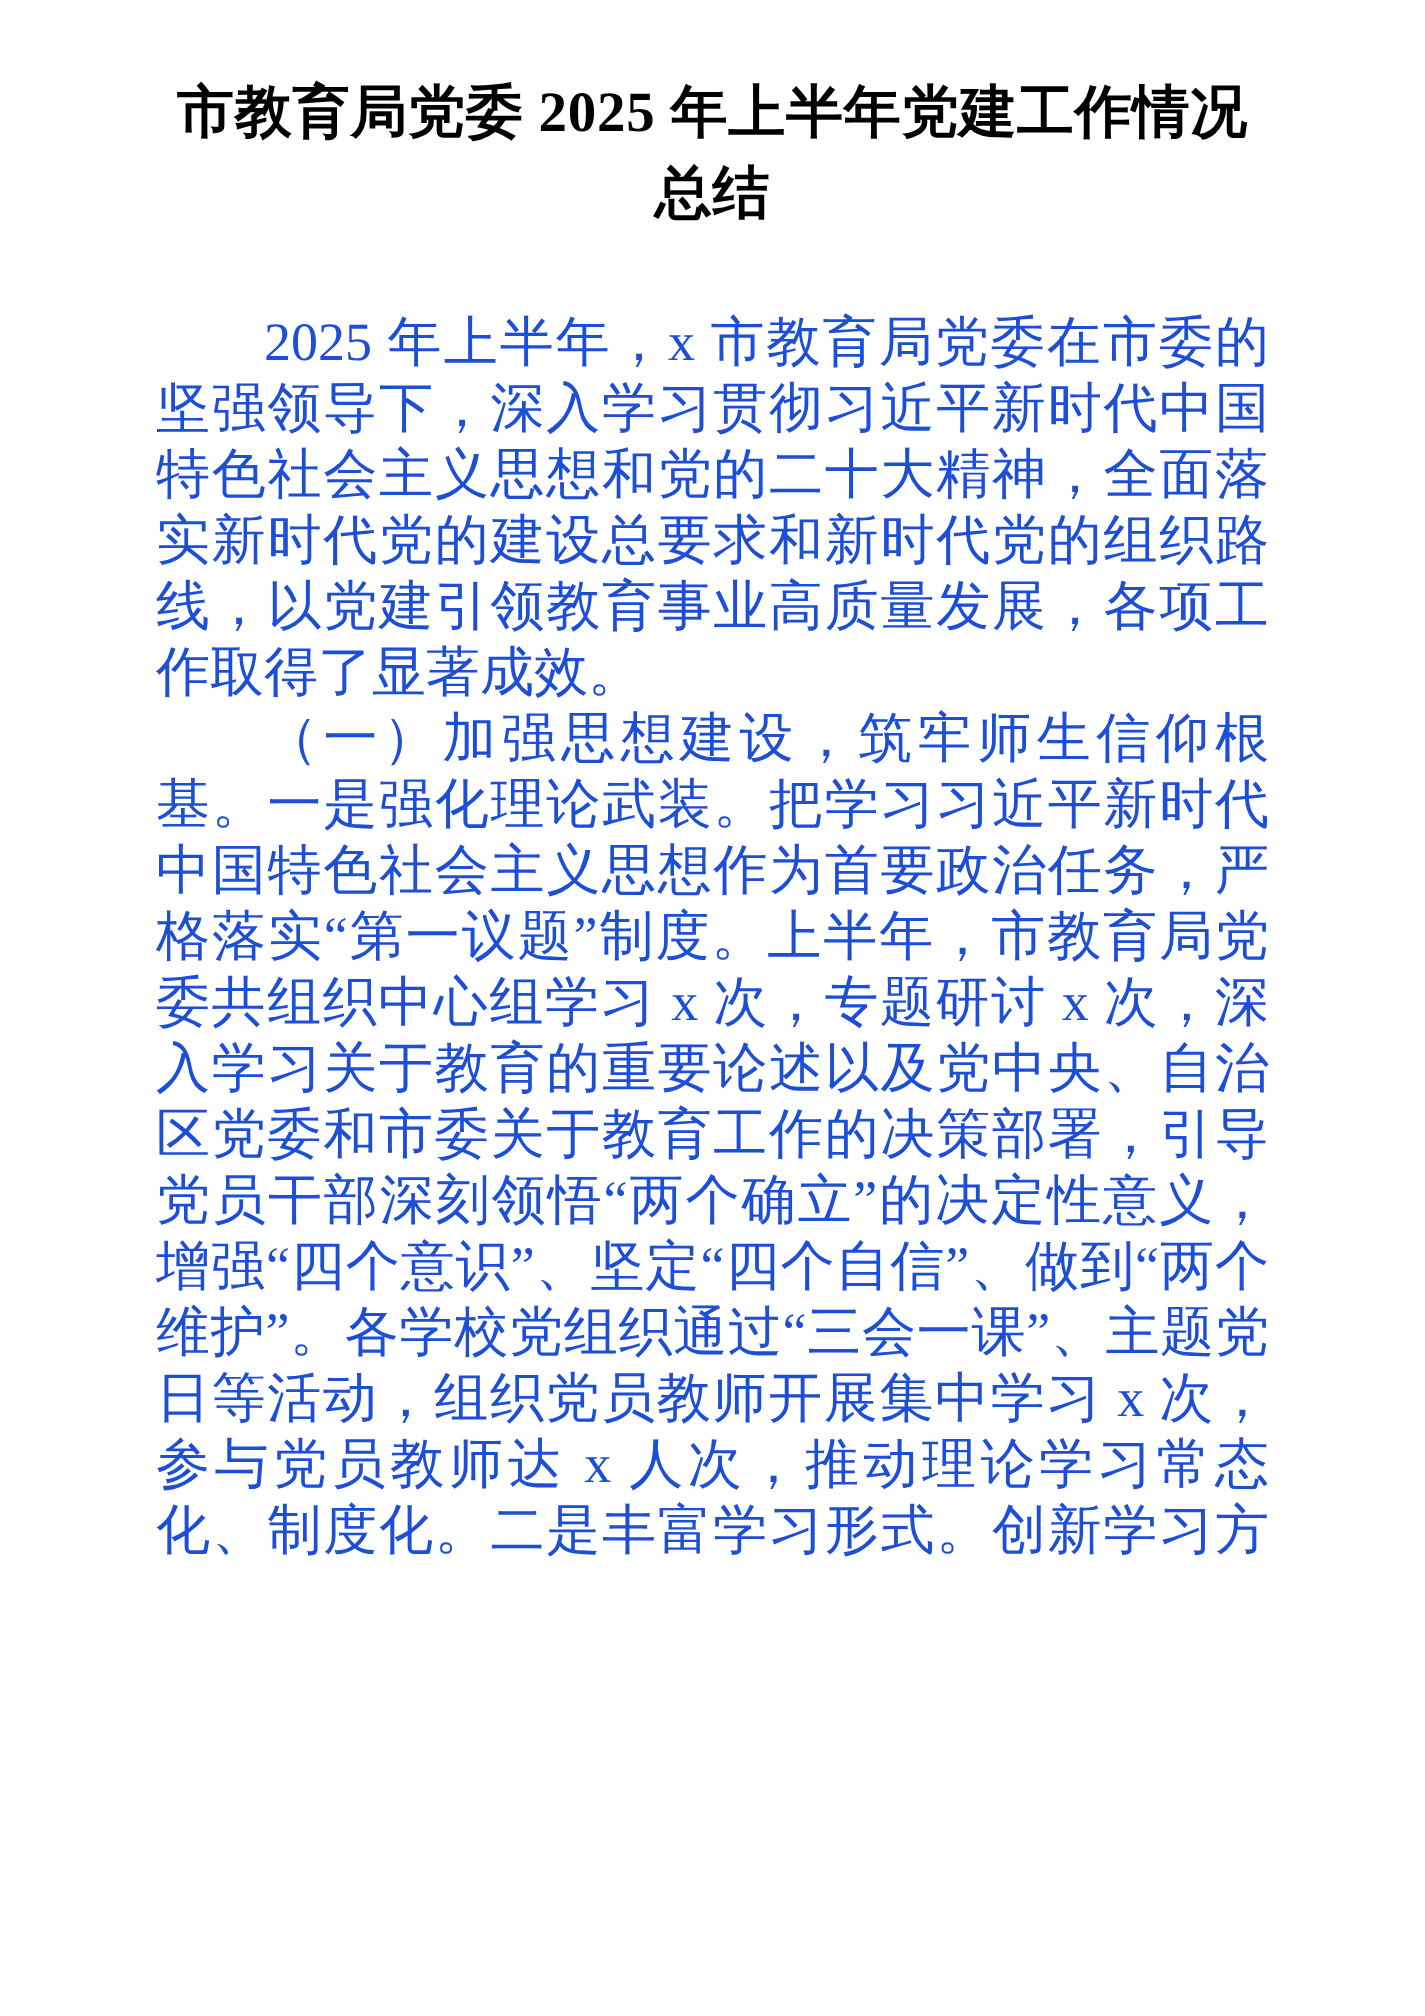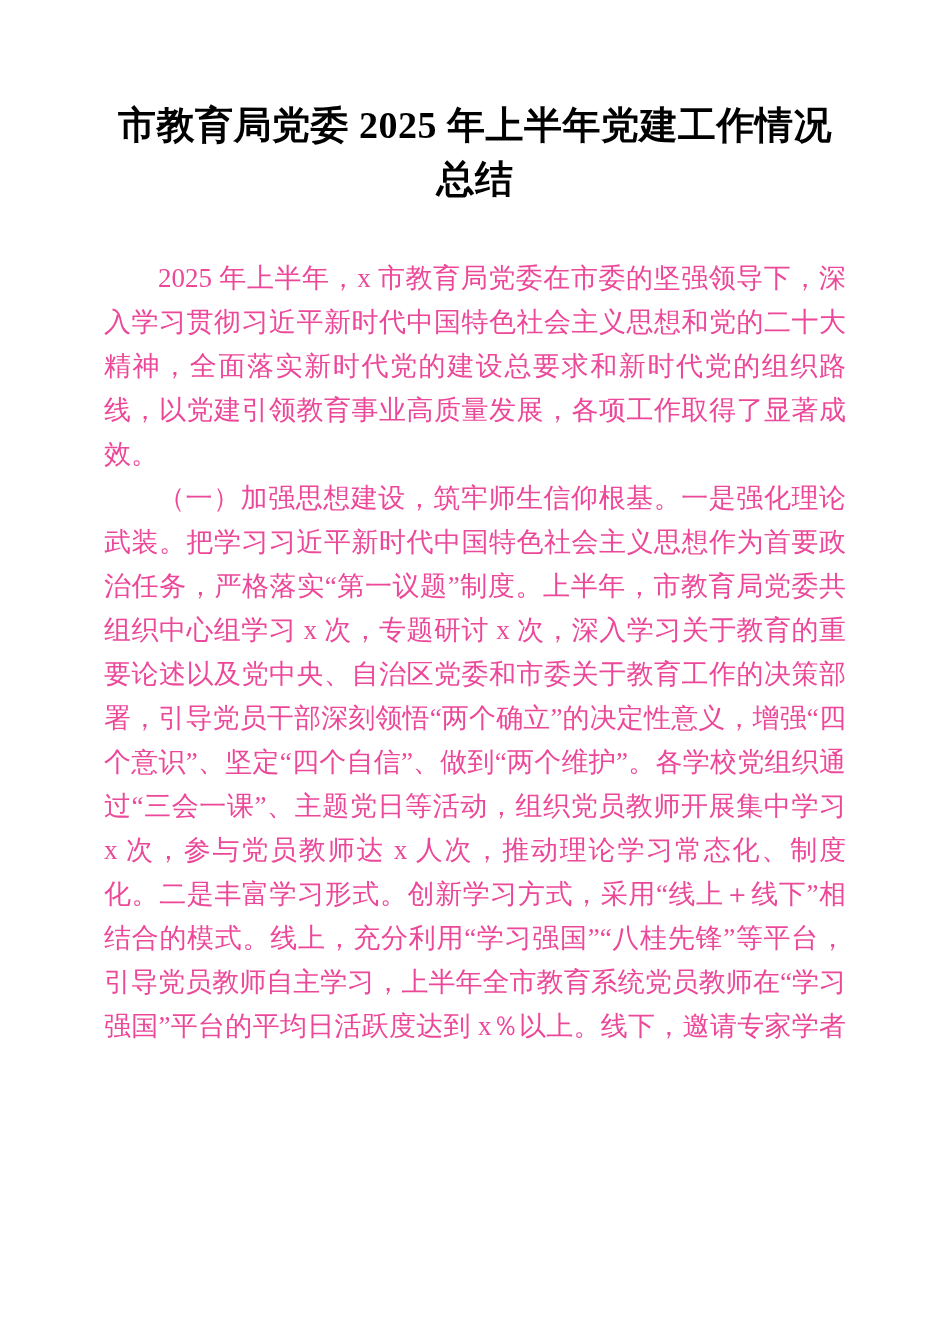--- a/index.html
+++ b/index.html
@@ -8,42 +8,42 @@
     background: #ffffff;
   }
   .page {
     position: relative;
     width: 950px;
     height: 1044px;
     margin: 0 auto;
     background: #ffffff;
     color: #000000;
     box-sizing: border-box;
-    padding: 98px 104px 0 104px;
+    padding: 48px 104px 0 104px;
     overflow: hidden;
     font-family: "Liberation Serif", serif;
   }
   .doc-title {
     margin: 0 0 50px 0;
     font-size: 38px;
     font-weight: bold;
     text-align: center;
     line-height: 54px;
     letter-spacing: 0.5px;
     color: #000000;
     font-family: "Liberation Serif", serif;
   }
   .body-para {
     margin: 0;
-    font-size: 27px;
+    font-size: 36px;
     line-height: 44px;
     text-align: justify;
     text-justify: inter-ideograph;
     text-indent: 2em;
-    color: #ec4899;
+    color: #1d4ed8;
     font-family: "Liberation Serif", serif;
   }
   .section-heading {
     margin: 0;
     font-size: 27px;
     line-height: 44px;
     font-weight: bold;
     text-indent: 2em;
     color: #000000;
     font-family: "Liberation Sans", sans-serif;

